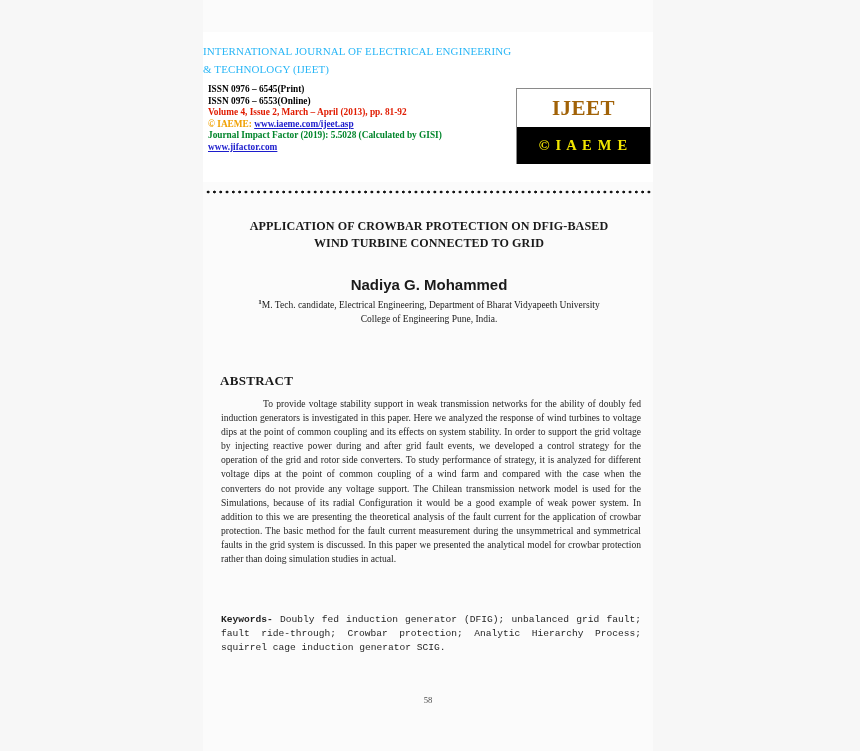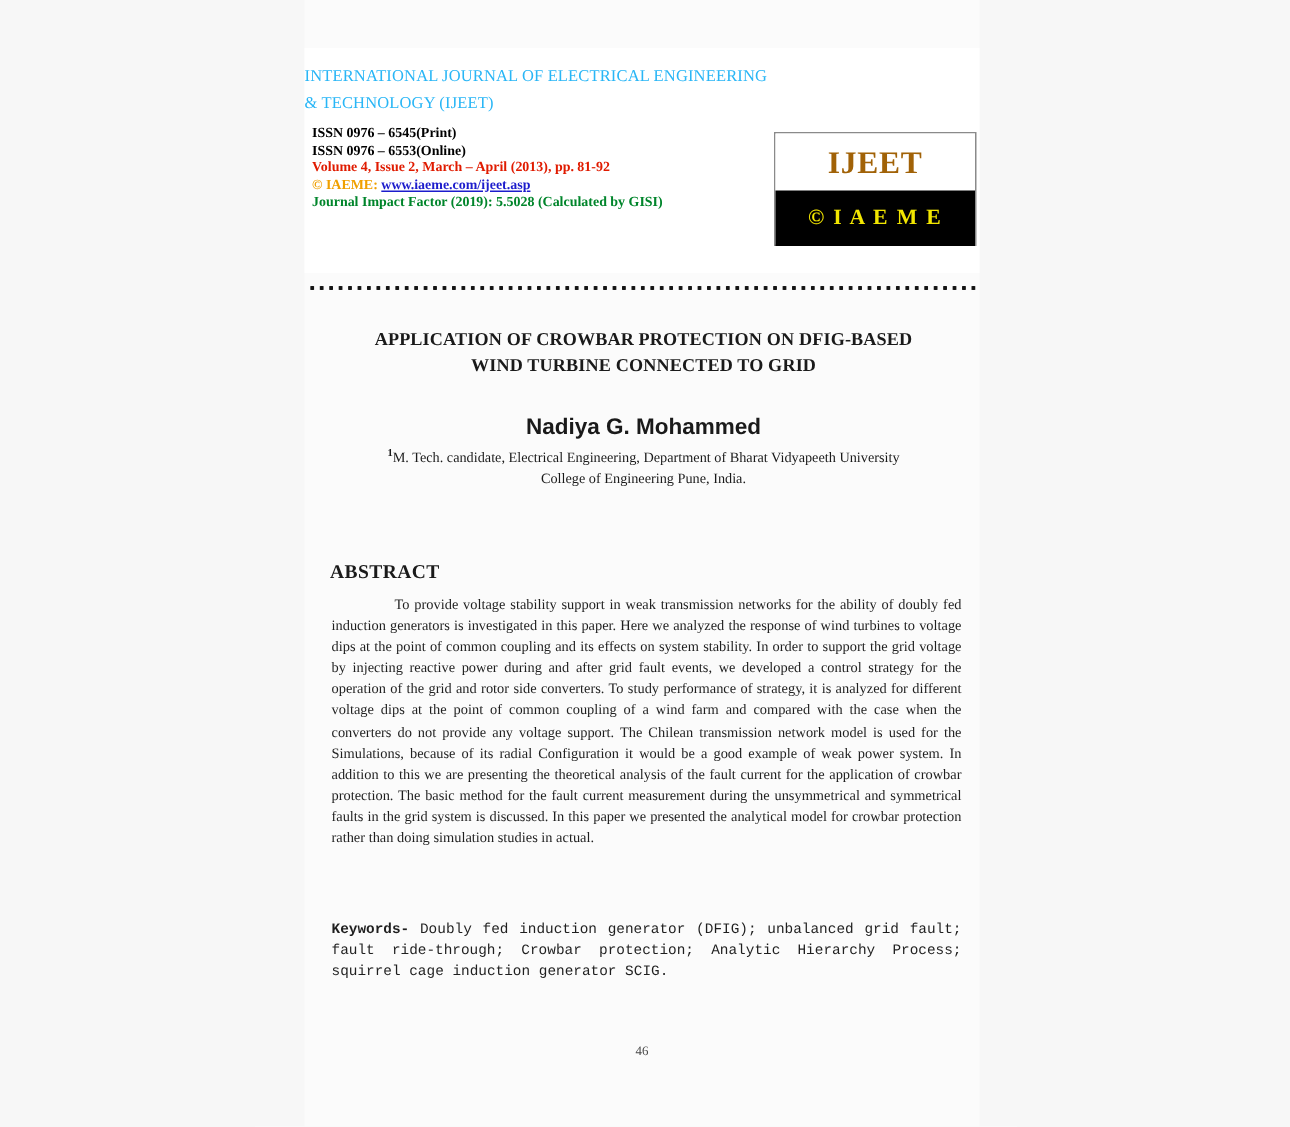--- a/index.html
+++ b/index.html
@@ -202,20 +202,21 @@
 
     <div class="meta">
       <div>ISSN 0976 – 6545(Print)</div>
       <div>ISSN 0976 – 6553(Online)</div>
       <div class="m-red">Volume 4, Issue 2, March – April (2013), pp. 81-92</div>
       <div>
         <span class="m-orange">© IAEME:</span>
         <span class="m-link">www.iaeme.com/ijeet.asp</span>
       </div>
       <div class="m-green">Journal Impact Factor (2019): 5.5028 (Calculated by GISI)</div>
+      <div class="m-link">www.jifactor.com</div>
     </div>
 
     <div class="logo-box">
       <div class="logo-top">
         <span>IJEET</span>
       </div>
       <div class="logo-bottom">
         <span>© I A E M E</span>
       </div>
     </div>
@@ -237,15 +238,15 @@
   </div>
 
   <div class="abstract-heading">ABSTRACT</div>
 
   <div class="abstract-body">To provide voltage stability support in weak transmission networks for the ability of doubly fed induction generators is investigated in this paper. Here we analyzed the response of wind turbines to voltage dips at the point of common coupling and its effects on system stability. In order to support the grid voltage by injecting reactive power during and after grid fault events, we developed a control strategy for the operation of the grid and rotor side converters. To study performance of strategy, it is analyzed for different voltage dips at the point of common coupling of a wind farm and compared with the case when the converters do not provide any voltage support. The Chilean transmission network model is used for the Simulations, because of its radial Configuration it would be a good example of weak power system.  In addition to this we are presenting the theoretical analysis of the fault current for the application of crowbar protection. The basic method for the fault current measurement during the unsymmetrical and symmetrical faults in the grid system is discussed.  In this paper we presented the analytical model for crowbar protection rather than doing simulation studies in actual.</div>
 
   <div class="keywords">
     <b>Keywords-</b><span> Doubly fed induction generator (DFIG); unbalanced grid fault; fault ride-through; Crowbar protection; Analytic Hierarchy Process; squirrel cage induction generator SCIG.</span>
   </div>
 
-  <div class="page-number">46</div>
+  <div class="page-number">58</div>
 
 </div>
 
 </body></html>

